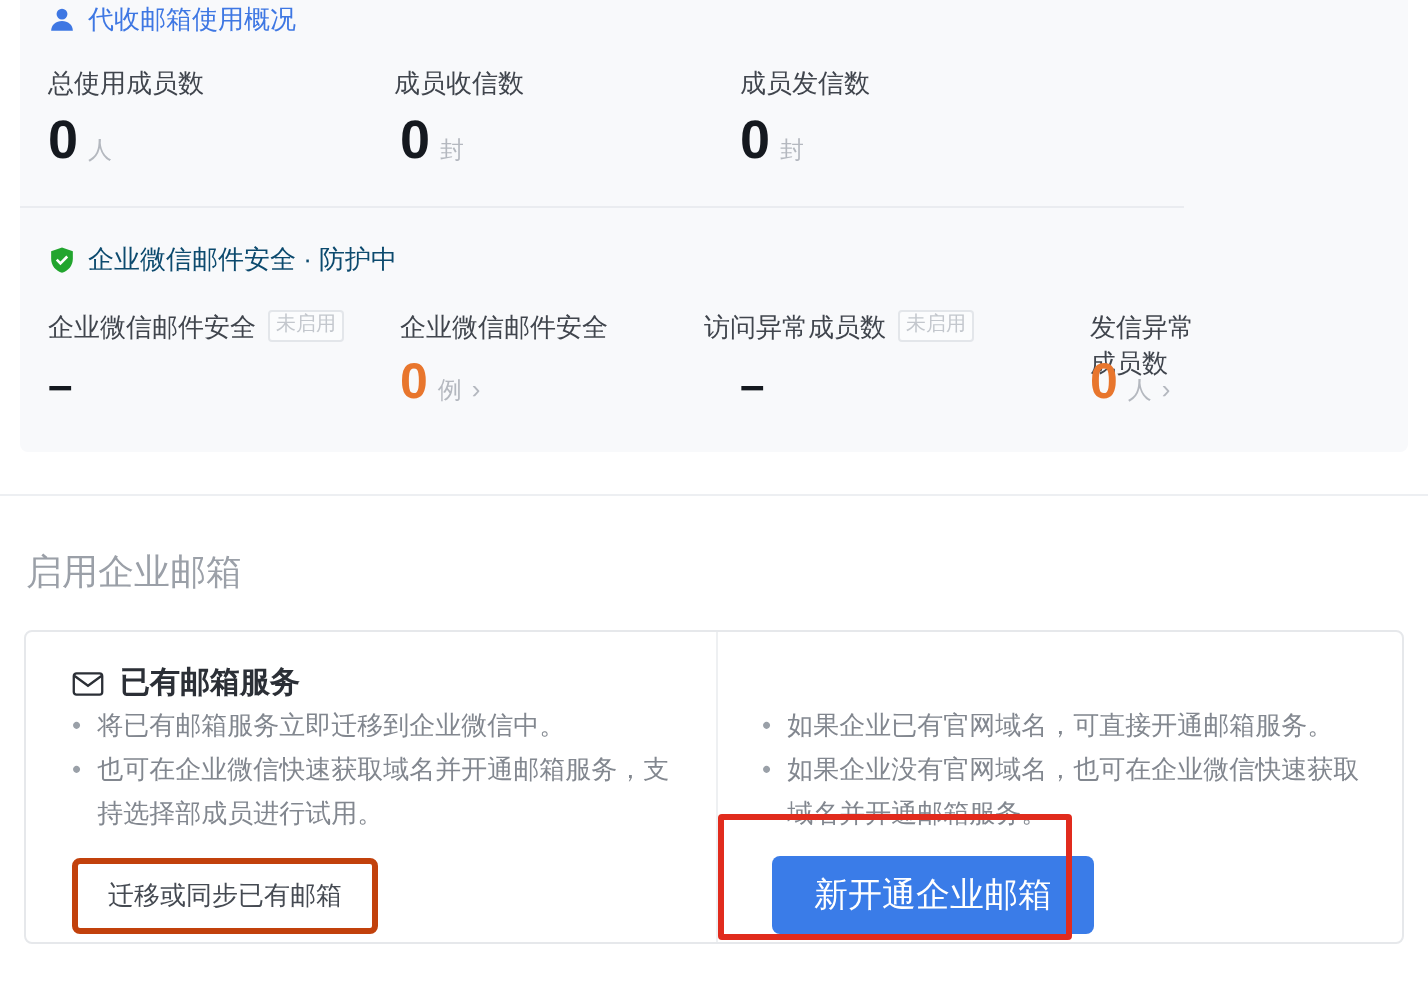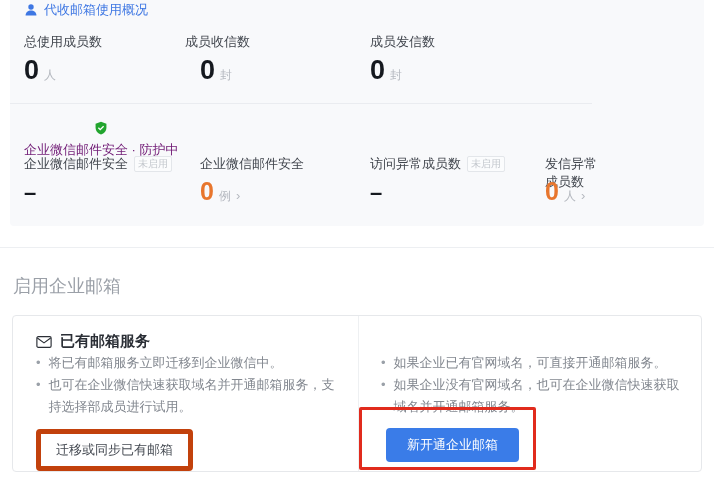--- a/index.html
+++ b/index.html
@@ -7,24 +7,24 @@
     font-family:"Liberation Sans","DejaVu Sans",sans-serif; }
   .stage { position:relative; width:602px; height:500px; background:#fff; }
 
   
   .top-card { position:absolute; left:10px; top:-8px; width:694px; height:234px;
     background:#f8f9fb; border-radius:4px; }
   .sec-header { position:absolute; display:flex; align-items:center; gap:6px;
     font-size:13px; }
   .sec-header svg { display:block; }
   .hdr-blue { color:#3e77e3; }
-  .hdr-green { color:#701a75;flex-direction:column; }
+  .hdr-green { color:#0c4a6e; }
 
   .stat-label { position:absolute; font-size:13px; color:#40454d;
-    display:flex; align-items:center; gap:6px; }
+    display:flex; align-items:flex-start; gap:6px; }
   .badge { font-size:10px; color:#c3c7cd; border:1px solid #e3e6ea;
     border-radius:2px; padding:0 3px; line-height:14px; background:#fbfcfd; }
   .stat-value { position:absolute; display:flex; align-items:baseline; gap:5px; }
   .num-big { font-size:27px; font-weight:700; color:#15191f; line-height:1; }
   .num-orange { font-size:25px; font-weight:700; color:#e8762d; line-height:1; }
   .unit { font-size:12px; color:#b4b8bf; }
   .arrow { font-size:13px; color:#b4b8bf; }
   .dash { font-size:22px; font-weight:700; color:#15191f; line-height:1; }
 
   .divider-in-card { position:absolute; left:10px; right:10px; top:103px;
@@ -42,23 +42,23 @@
     background:#eef0f2; }
   .col-heading { position:absolute; display:flex; align-items:center; gap:8px;
     font-size:15px; font-weight:700; color:#2b2f36; }
   .col-heading svg { display:block; }
   .bullets { position:absolute; width:310px; font-size:13px; color:#82878f;
     line-height:22px; }
   .bullet { display:flex; gap:8px; }
   .dot { color:#9aa0a8; flex:0 0 auto; }
 
   .btn-plain { position:absolute; font-size:13px; color:#454a52; background:#fff;
-    border:5px solid #c2410c; border-radius:4px; padding:7px 15px; cursor:pointer;
+    border:3px solid #c2410c; border-radius:4px; padding:7px 15px; cursor:pointer;
     font-family:inherit; }
-  .btn-primary { position:absolute; font-size:13px; color:#fff; background:#3a7ce8;
+  .btn-primary { position:absolute; font-size:17px; color:#fff; background:#3a7ce8;
     border:none; border-radius:4px; padding:8px 21px; cursor:pointer;
     font-family:inherit; }
 
   .red-box { position:absolute; left:359px; top:407px; width:177px; height:63px;
     border:3px solid #e12b1d; border-radius:2px; pointer-events:none; z-index:5; }
 </style>
 </head>
 <body>
 
 <div class="stage">
@@ -76,21 +76,21 @@
   </div>
 
   <div class="stat-label" style="left:24px; top:33px;">
       <span>总使用成员数</span>
     </div>
   <div class="stat-value" style="left:24px; top:57px;">
     <span class="num-big">0</span>
     <span class="unit">人</span>
   </div>
 
-  <div class="stat-label" style="left:185px; top:33px;">
+  <div class="stat-label" style="left:197px; top:33px;">
       <span>成员收信数</span>
     </div>
   <div class="stat-value" style="left:200px; top:57px;">
     <span class="num-big">0</span>
     <span class="unit">封</span>
   </div>
 
   <div class="stat-label" style="left:370px; top:33px;">
       <span>成员发信数</span>
     </div>
@@ -121,21 +121,21 @@
 
   <div class="stat-label" style="left:200px; top:155px;">
       <span>企业微信邮件安全</span>
     </div>
   <div class="stat-value" style="left:200px; top:179px;">
     <span class="num-orange">0</span>
     <span class="unit">例</span>
     <span class="arrow">›</span>
   </div>
 
-  <div class="stat-label" style="left:370px; top:155px;">
+  <div class="stat-label" style="left:352px; top:155px;">
     <span>访问异常成员数</span>
     <span class="badge">未启用</span>
   </div>
   <div class="stat-value" style="left:370px; top:182px;">
     <span class="dash">–</span>
   </div>
 
   <div class="stat-label" style="left:545px; top:155px;">
       <span>发信异常成员数</span>
     </div>

